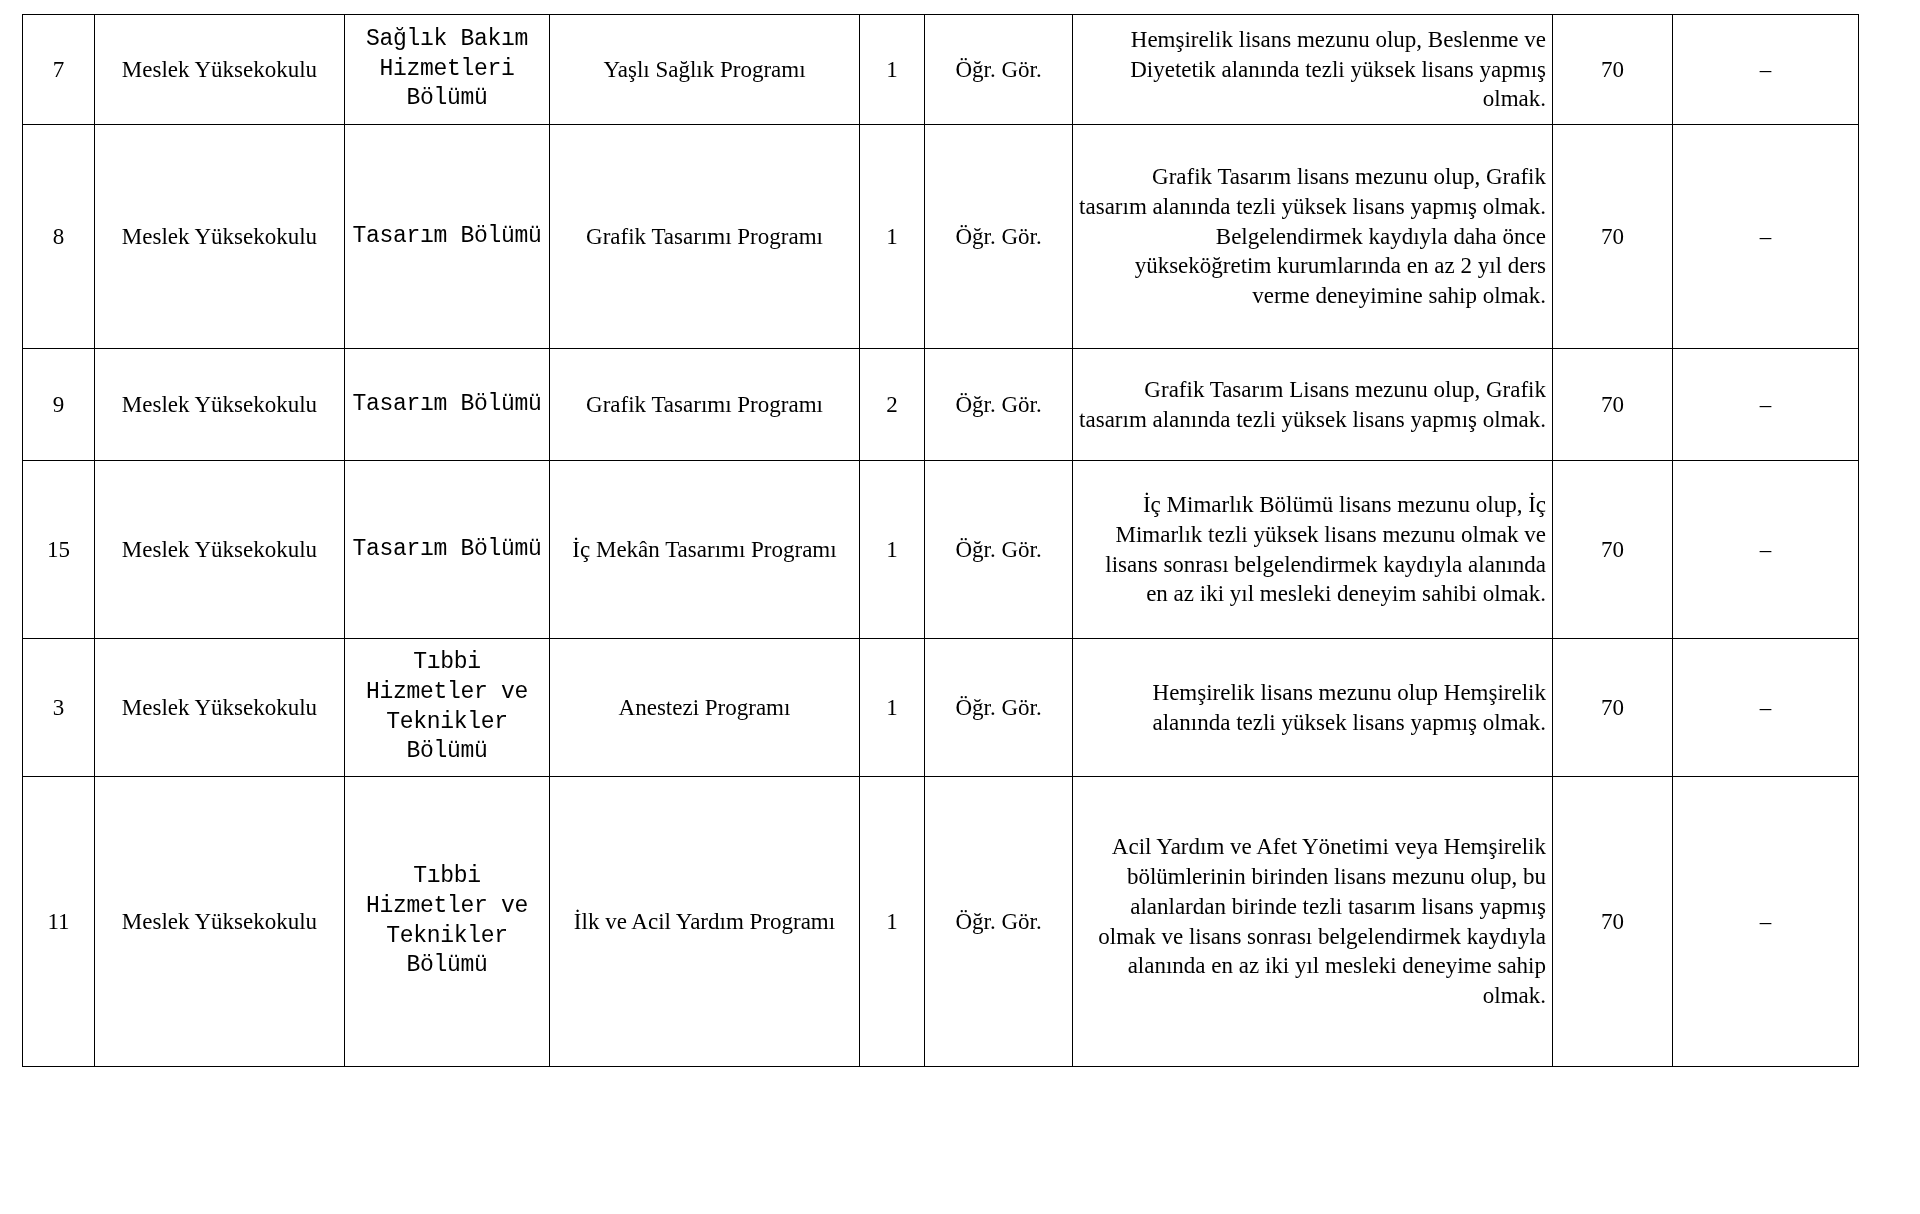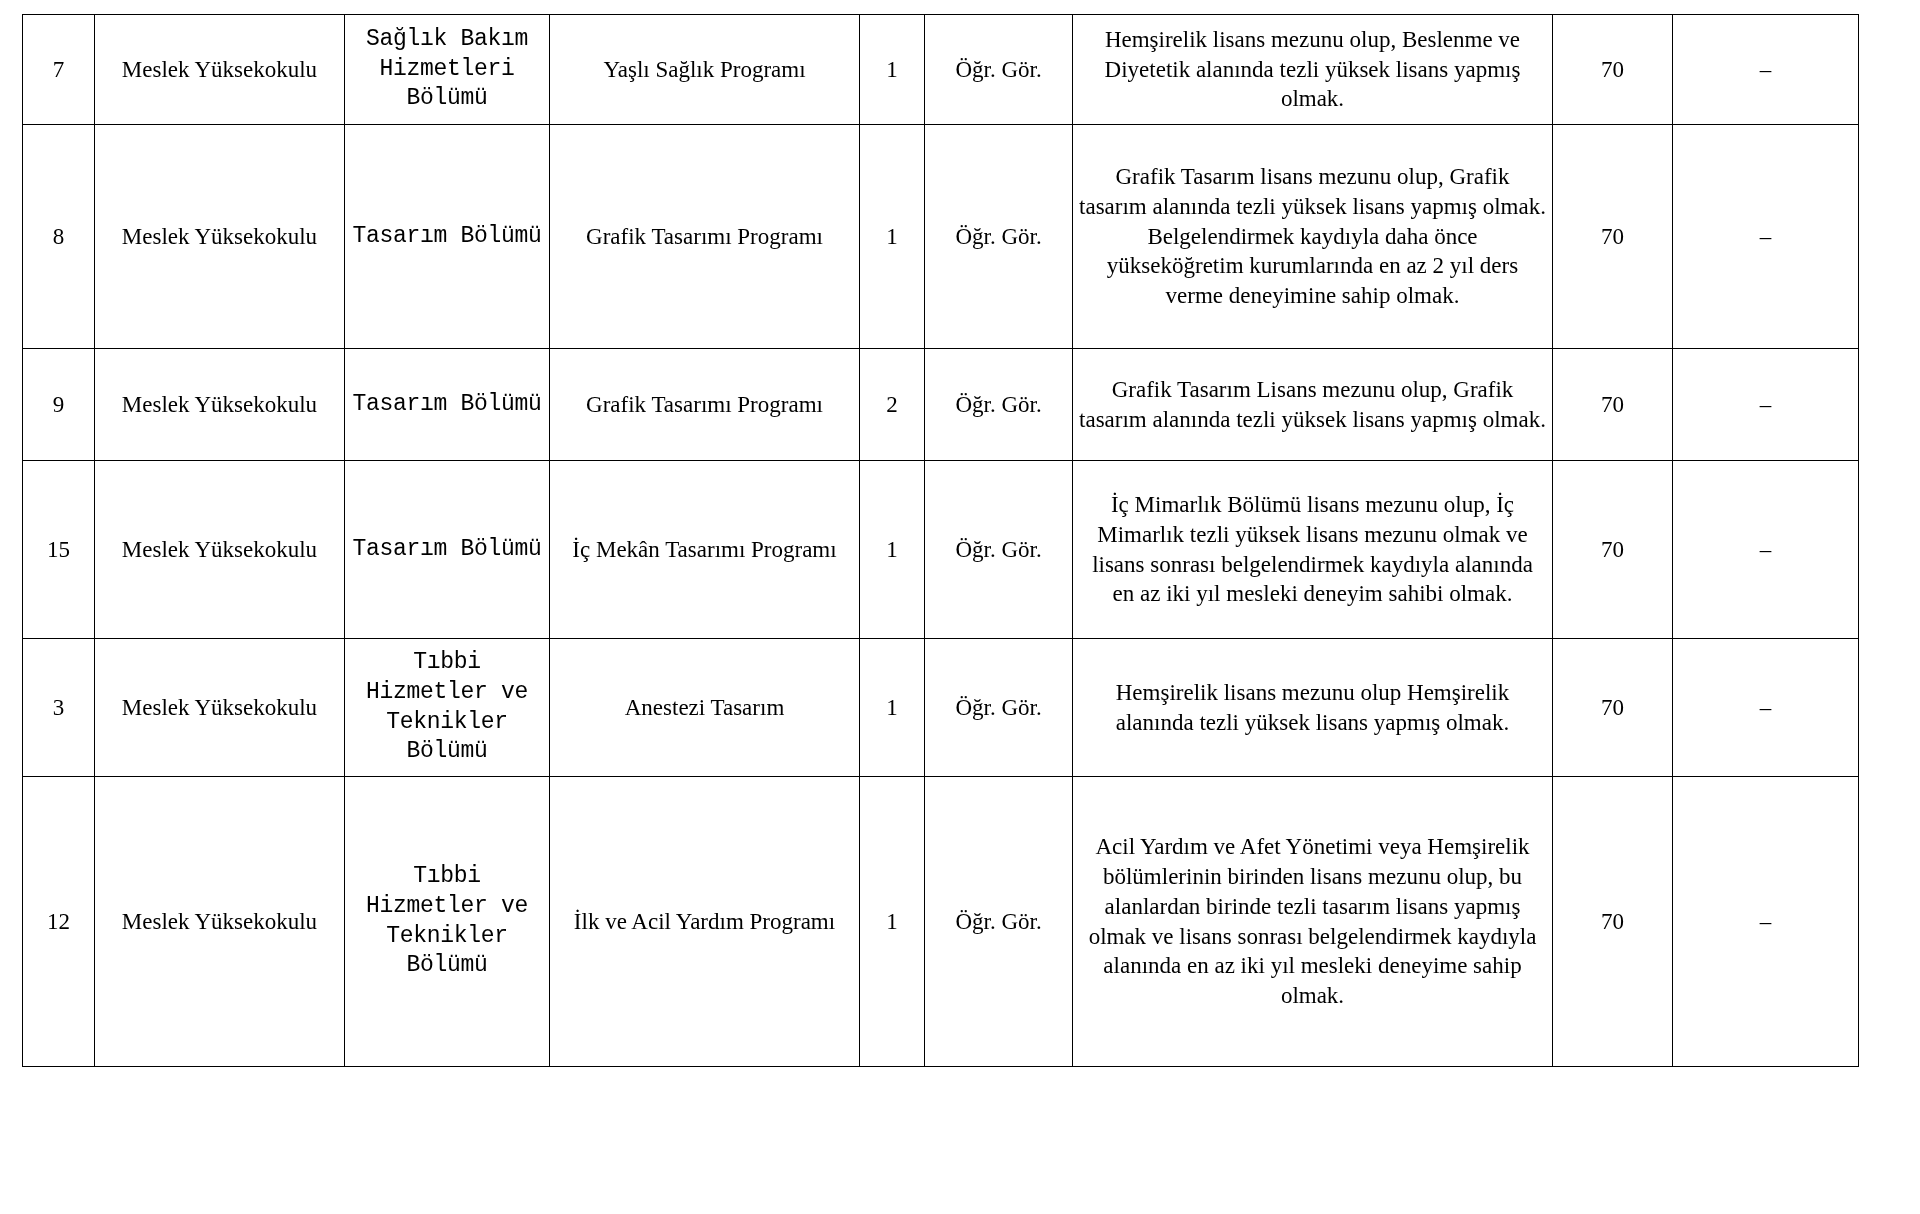--- a/index.html
+++ b/index.html
@@ -39,21 +39,21 @@
   col.c-unit     { width: 250px; }
   col.c-dept     { width: 205px; }
   col.c-prog     { width: 310px; }
   col.c-count    { width: 65px; }
   col.c-title    { width: 148px; }
   col.c-cond     { width: 480px; }
   col.c-ales     { width: 120px; }
   col.c-lang     { width: 186px; }
 
   .ctr { text-align: center; }
-  .just { text-align: center; }
+  .just { text-align: right; }
   .dept-tight { text-align: center; letter-spacing: -0.3px; font-family: Liberation Mono, monospace; }
   .dash { text-align: center; font-size: 23px; }
   .pad-small { padding-left: 3px; padding-right: 3px; }
 </style>
 </head>
 <body>
 
 <div class="page">
   <table class="doc-table">
     <colgroup>
@@ -114,30 +114,30 @@
         <td class="ctr">Öğr. Gör.</td>
         <td class="just">İç Mimarlık Bölümü lisans mezunu olup, İç Mimarlık tezli yüksek lisans mezunu olmak ve lisans sonrası belgelendirmek kaydıyla alanında en az iki yıl mesleki deneyim sahibi olmak.</td>
         <td class="ctr">70</td>
         <td class="dash">–</td>
       </tr>
 
       <tr style="height:138px;">
         <td class="ctr">3</td>
         <td class="ctr">Meslek Yüksekokulu</td>
         <td class="dept-tight pad-small">Tıbbi Hizmetler ve Teknikler Bölümü</td>
-        <td class="ctr">Anestezi Tasarım</td>
+        <td class="ctr">Anestezi Programı</td>
         <td class="ctr">1</td>
         <td class="ctr">Öğr. Gör.</td>
         <td class="just">Hemşirelik lisans mezunu olup Hemşirelik alanında tezli yüksek lisans yapmış olmak.</td>
         <td class="ctr">70</td>
         <td class="dash">–</td>
       </tr>
 
       <tr style="height:290px;">
-        <td class="ctr">12</td>
+        <td class="ctr">11</td>
         <td class="ctr">Meslek Yüksekokulu</td>
         <td class="dept-tight pad-small">Tıbbi Hizmetler ve Teknikler Bölümü</td>
         <td class="ctr">İlk ve Acil Yardım Programı</td>
         <td class="ctr">1</td>
         <td class="ctr">Öğr. Gör.</td>
         <td class="just">Acil Yardım ve Afet Yönetimi veya Hemşirelik bölümlerinin birinden lisans mezunu olup, bu alanlardan birinde tezli tasarım lisans yapmış olmak ve lisans sonrası belgelendirmek kaydıyla alanında en az iki yıl mesleki deneyime sahip olmak.</td>
         <td class="ctr">70</td>
         <td class="dash">–</td>
       </tr>
 

